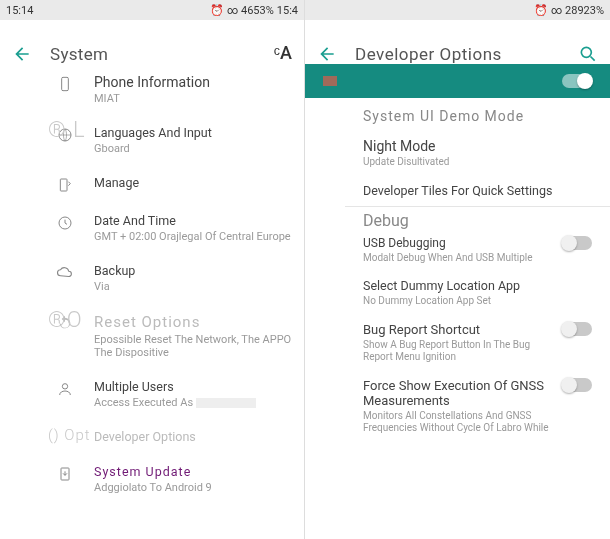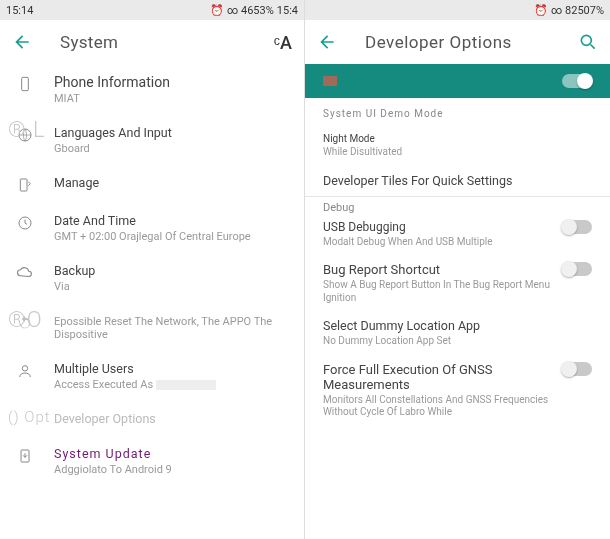--- a/index.html
+++ b/index.html
@@ -2,44 +2,44 @@
 <html><head>
 <meta charset="utf-8">
 <style>
   * { box-sizing: border-box; margin: 0; padding: 0; font-family: -apple-system, "Segoe UI", Roboto, Arial, sans-serif; }
   html, body { width: 610px; height: 539px; overflow: hidden; background: #fff; }
   .screens { display: flex; width: 610px; height: 539px; }
   .screen { width: 305px; height: 539px; display: flex; flex-direction: column; background: #fff; position: relative; }
   .screen:first-child { border-right: 1px solid #ddd; }
   .statusbar { height: 20px; background: #eaeaea; display: flex; align-items: center; justify-content: space-between; padding: 0 6px; font-size: 11px; color: #333; }
   .sb-left, .sb-right { display: flex; align-items: center; gap: 3px; }
-  .appbar { height: 44px; display: flex; align-items: flex-start; padding: 12px 12px; gap: 28px; }
+  .appbar { height: 44px; display: flex; align-items: flex-end; padding: 0 12px; gap: 18px; }
   .appbar .title { font-size: 17px; color: #555; font-weight: 400; letter-spacing: 0.3px; }
   .appbar .action { margin-left: auto; }
   .back-icon svg, .appbar .action svg { display:block; }
-  .body { flex: 1; overflow: hidden; }
+  .body { flex: 1; overflow: hidden; margin-left: 40px; }
   .row { display: flex; align-items: flex-start; padding: 10px 12px 10px 14px; gap: 18px; }
   .row .ic { width: 22px; display: flex; justify-content: center; align-items: flex-start; padding-top: 2px; flex-shrink:0; }
   .row .txt { flex:1; }
   .row .ttl { font-size: 14px; color: #444; }
   .row .sub { font-size: 11px; color: #9a9a9a; margin-top: 2px; }
   .row.compact .ttl { font-size: 12.5px; }
   .ghost { color: #c9c9c9; position: absolute; font-size: 22px; left: 8px; letter-spacing: 1px; pointer-events:none; font-weight:300; }
   .banner { background: #158b80; height: 34px; display: flex; align-items: center; justify-content: space-between; padding: 0 18px; }
   .banner .badge { width: 14px; height: 10px; background: #a06a5a; display:inline-block; }
   .toggle { width: 30px; height: 14px; border-radius: 7px; background: #c9c9c9; position: relative; flex-shrink:0; }
   .toggle::after { content:''; position:absolute; width:16px; height:16px; background:#f0f0f0; border-radius:50%; top:-1px; left:-1px; box-shadow:0 1px 2px rgba(0,0,0,0.3); }
   .toggle.on { background: rgba(255,255,255,0.5); }
   .toggle.on::after { left:auto; right:-1px; background:#fff; }
   .list2 { padding: 4px 0; }
   .r2 { padding: 6px 18px 8px 18px; display:flex; align-items:flex-start; gap:12px; }
   .r2 .txt2 { flex:1; }
-  .r2 .t { font-size: 10px; color: #444; }
+  .r2 .t { font-size: 14px; color: #444; }
   .r2 .s { font-size: 10px; color: #9a9a9a; margin-top: 2px; line-height:1.25; }
-  .section-label { font-size: 11px; color: #888; padding: 4px 18px 0 18px; }
+  .section-label { font-size: 16px; color: #888; padding: 4px 18px 0 18px; }
   .hr { height:1px; background:#e5e5e5; }
 </style>
 </head>
 <body>
 
 <div class="screens">
 
   <div class="screen">
     <div class="statusbar">
       <div class="sb-left">
@@ -131,20 +131,21 @@
 
       <div style="position:relative">
         <span class="ghost" style="top:4px">®O</span>
         <div class="row compact">
           <div class="ic">
               <svg width="16" height="16" viewBox="0 0 24 24">
                 <path d="M12 4V1L7 6l5 5V7a6 6 0 11-6 6H4a8 8 0 108-9z" fill="#bbb"></path>
               </svg>
             </div>
           <div class="txt">
+            <div class="ttl" style="color:#bbb;font-size:15px;letter-spacing:1px">Reset Options</div>
             <div class="sub">Epossible Reset The Network, The APPO The Dispositive</div>
           </div>
         </div>
       </div>
 
       <div class="row compact">
         <div class="ic">
             <svg width="16" height="16" viewBox="0 0 24 24">
               <circle cx="12" cy="8" r="4" fill="none" stroke="#888" stroke-width="1.5"></circle>
               <path d="M4 21c0-4 4-6 8-6s8 2 8 6" fill="none" stroke="#888" stroke-width="1.5"></path>
@@ -181,21 +182,21 @@
 
     </div>
   </div>
 
   <div class="screen">
     <div class="statusbar">
       <div class="sb-left"></div>
       <div class="sb-right">
         <span>⏰</span>
         <span>∞</span>
-        <span>82507%</span>
+        <span>28923%</span>
       </div>
     </div>
     <div class="appbar">
       <span class="back-icon">
         <svg width="20" height="20" viewBox="0 0 24 24">
             <path d="M20 11H7.8l5.6-5.6L12 4l-8 8 8 8 1.4-1.4L7.8 13H20z" fill="#1a9e90"></path>
           </svg>
       </span>
       <span class="title" style="letter-spacing:0.5px">Developer Options</span>
       <span class="action">
@@ -215,21 +216,21 @@
 
       <div class="r2">
         <div class="txt2">
             <div class="t" style="letter-spacing:1px;color:#888">System UI Demo Mode</div>
           </div>
       </div>
 
       <div class="r2">
         <div class="txt2">
           <div class="t">Night Mode</div>
-          <div class="s">While Disultivated</div>
+          <div class="s">Update Disultivated</div>
         </div>
       </div>
 
       <div class="r2">
         <div class="txt2">
             <div class="t" style="font-size:12.5px">Developer Tiles For Quick Settings</div>
           </div>
       </div>
 
       <div class="hr"></div>
@@ -239,36 +240,36 @@
         <div class="txt2">
           <div class="t" style="font-size:12px">USB Debugging</div>
           <div class="s">Modalt Debug When And USB Multiple</div>
         </div>
         <span class="toggle"></span>
       </div>
 
 
       <div class="r2">
         <div class="txt2">
+          <div class="t" style="font-size:12.5px">Select Dummy Location App</div>
+          <div class="s">No Dummy Location App Set</div>
+        </div>
+      </div>
+
+      <div class="r2">
+        <div class="txt2">
           <div class="t" style="font-size:13px">Bug Report Shortcut</div>
           <div class="s">Show A Bug Report Button In The Bug Report Menu Ignition</div>
         </div>
         <span class="toggle"></span>
       </div>
 
       <div class="r2">
         <div class="txt2">
-          <div class="t" style="font-size:12.5px">Select Dummy Location App</div>
-          <div class="s">No Dummy Location App Set</div>
-        </div>
-      </div>
-
-      <div class="r2">
-        <div class="txt2">
-          <div class="t" style="font-size:13px">Force Full Execution Of GNSS Measurements</div>
+          <div class="t" style="font-size:13px">Force Show Execution Of GNSS Measurements</div>
           <div class="s">Monitors All Constellations And GNSS Frequencies Without Cycle Of Labro While</div>
         </div>
         <span class="toggle"></span>
       </div>
 
 
     </div>
   </div>
 
 </div>

